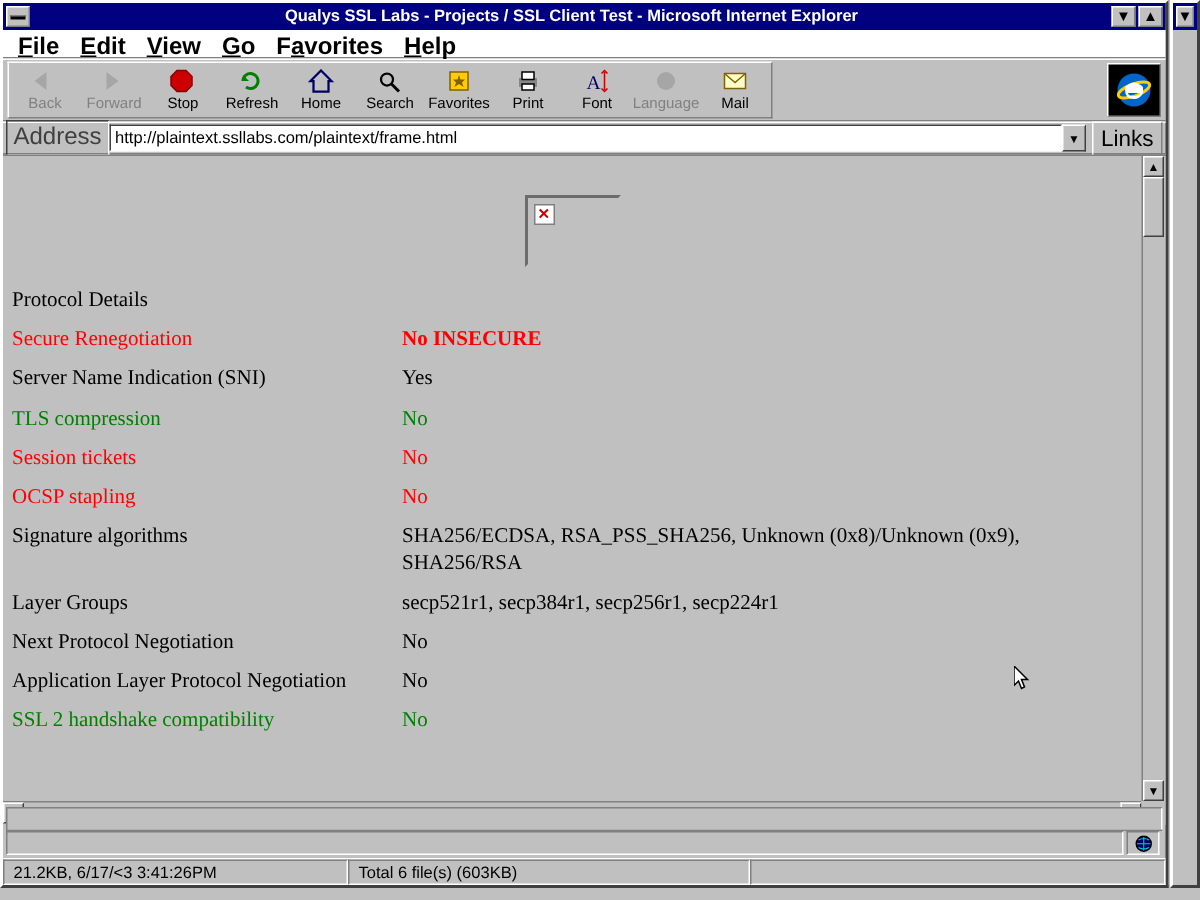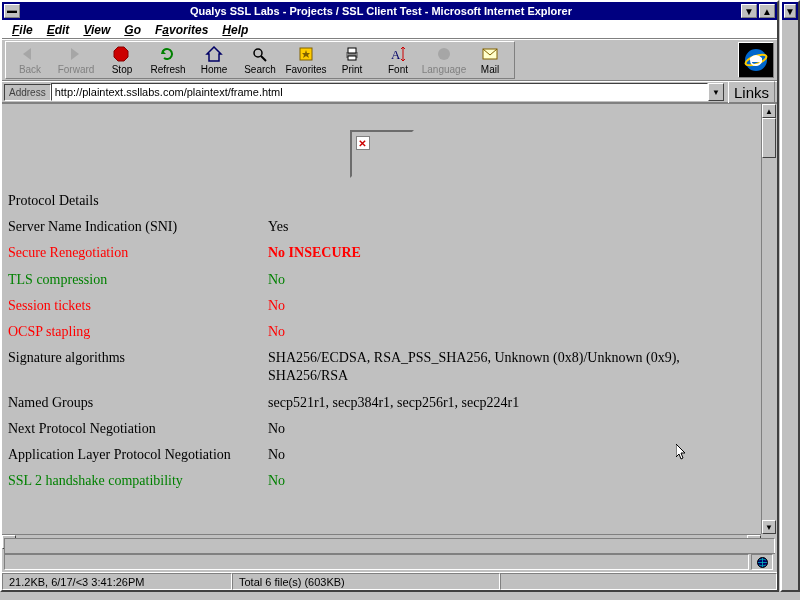--- a/index.html
+++ b/index.html
@@ -52,21 +52,21 @@
   display:flex; align-items:center; justify-content:center; margin-left:2px;
   font-size:10px; color:#000;
 }
 .menubar {
   background:#ffffff;
   border-bottom: 1px solid #808080;
   display:flex; padding: 2px 4px; gap: 2px;
   height: 19px;
 }
 .menubar .menu-item {
-  padding: 1px 6px; font-weight:bold; font-size:12px;font-style:italic;
+  padding: 1px 6px; font-weight:bold; font-size:16px;
 }
 .menubar .menu-item u { text-decoration: underline; }
 .toolbar {
   display:flex; align-items:center;
   border-top:1px solid #ffffff;
   border-bottom:1px solid #808080;
   padding: 2px 3px;
   height: 42px;
   background:#c0c0c0;
 }
@@ -92,21 +92,21 @@
   border:1px solid #808080; border-top-color:#ffffff; border-left-color:#ffffff;
   display:flex;align-items:center;justify-content:center;}
 .addrbar {
   display:flex; align-items:center; height:22px;
   border-top:1px solid #ffffff; border-bottom:1px solid #808080;
   padding:2px;
 }
 .addrbar .albl {
   border:1px solid #808080; border-top-color:#404040; border-left-color:#404040;
   border-right-color:#ffffff; border-bottom-color:#ffffff;
-  padding:2px 4px; font-size:10px; color:#404040;text-align:center;
+  padding:2px 4px; font-size:16px; color:#404040;text-align:center;
 }
 .addrbar input {
   flex:1; height:18px; font-size:11px; font-family:inherit;
   border:1px solid #808080; border-top-color:#404040; border-left-color:#404040;
   border-right-color:#ffffff; border-bottom-color:#ffffff;
   padding: 1px 3px; background:#fff;
 }
 .addrbar .dd-btn {
   width:16px; height:18px; background:#c0c0c0;
   border:1px solid #ffffff; border-right-color:#404040; border-bottom-color:#404040;
@@ -338,45 +338,45 @@
     <div class="content-area">
       <div class="broken-img">
         <div class="x">✕</div>
       </div>
       <div class="pdetails">
         <div class="pd-row">
           <span>Protocol Details</span>
         </div>
         <div id="pd-rows">
             <div class="pd-row">
+              <span class="pd-label red">Secure Renegotiation</span>
+              <span class="pd-val red bold">No   INSECURE</span>
+            </div>
+            <div class="pd-row">
               <span class="pd-label ">Server Name Indication (SNI)</span>
               <span class="pd-val ">Yes</span>
             </div>
             <div class="pd-row">
-              <span class="pd-label red">Secure Renegotiation</span>
-              <span class="pd-val red bold">No   INSECURE</span>
-            </div>
-            <div class="pd-row">
               <span class="pd-label green">TLS compression</span>
               <span class="pd-val green">No</span>
             </div>
             <div class="pd-row">
               <span class="pd-label red">Session tickets</span>
               <span class="pd-val red">No</span>
             </div>
             <div class="pd-row">
               <span class="pd-label red">OCSP stapling</span>
               <span class="pd-val red">No</span>
             </div>
             <div class="pd-row">
               <span class="pd-label ">Signature algorithms</span>
               <span class="pd-val ">SHA256/ECDSA, RSA_PSS_SHA256, Unknown (0x8)/Unknown (0x9), SHA256/RSA</span>
             </div>
             <div class="pd-row">
-              <span class="pd-label ">Named Groups</span>
+              <span class="pd-label ">Layer Groups</span>
               <span class="pd-val ">secp521r1, secp384r1, secp256r1, secp224r1</span>
             </div>
             <div class="pd-row">
               <span class="pd-label ">Next Protocol Negotiation</span>
               <span class="pd-val ">No</span>
             </div>
             <div class="pd-row">
               <span class="pd-label ">Application Layer Protocol Negotiation</span>
               <span class="pd-val ">No</span>
             </div>

